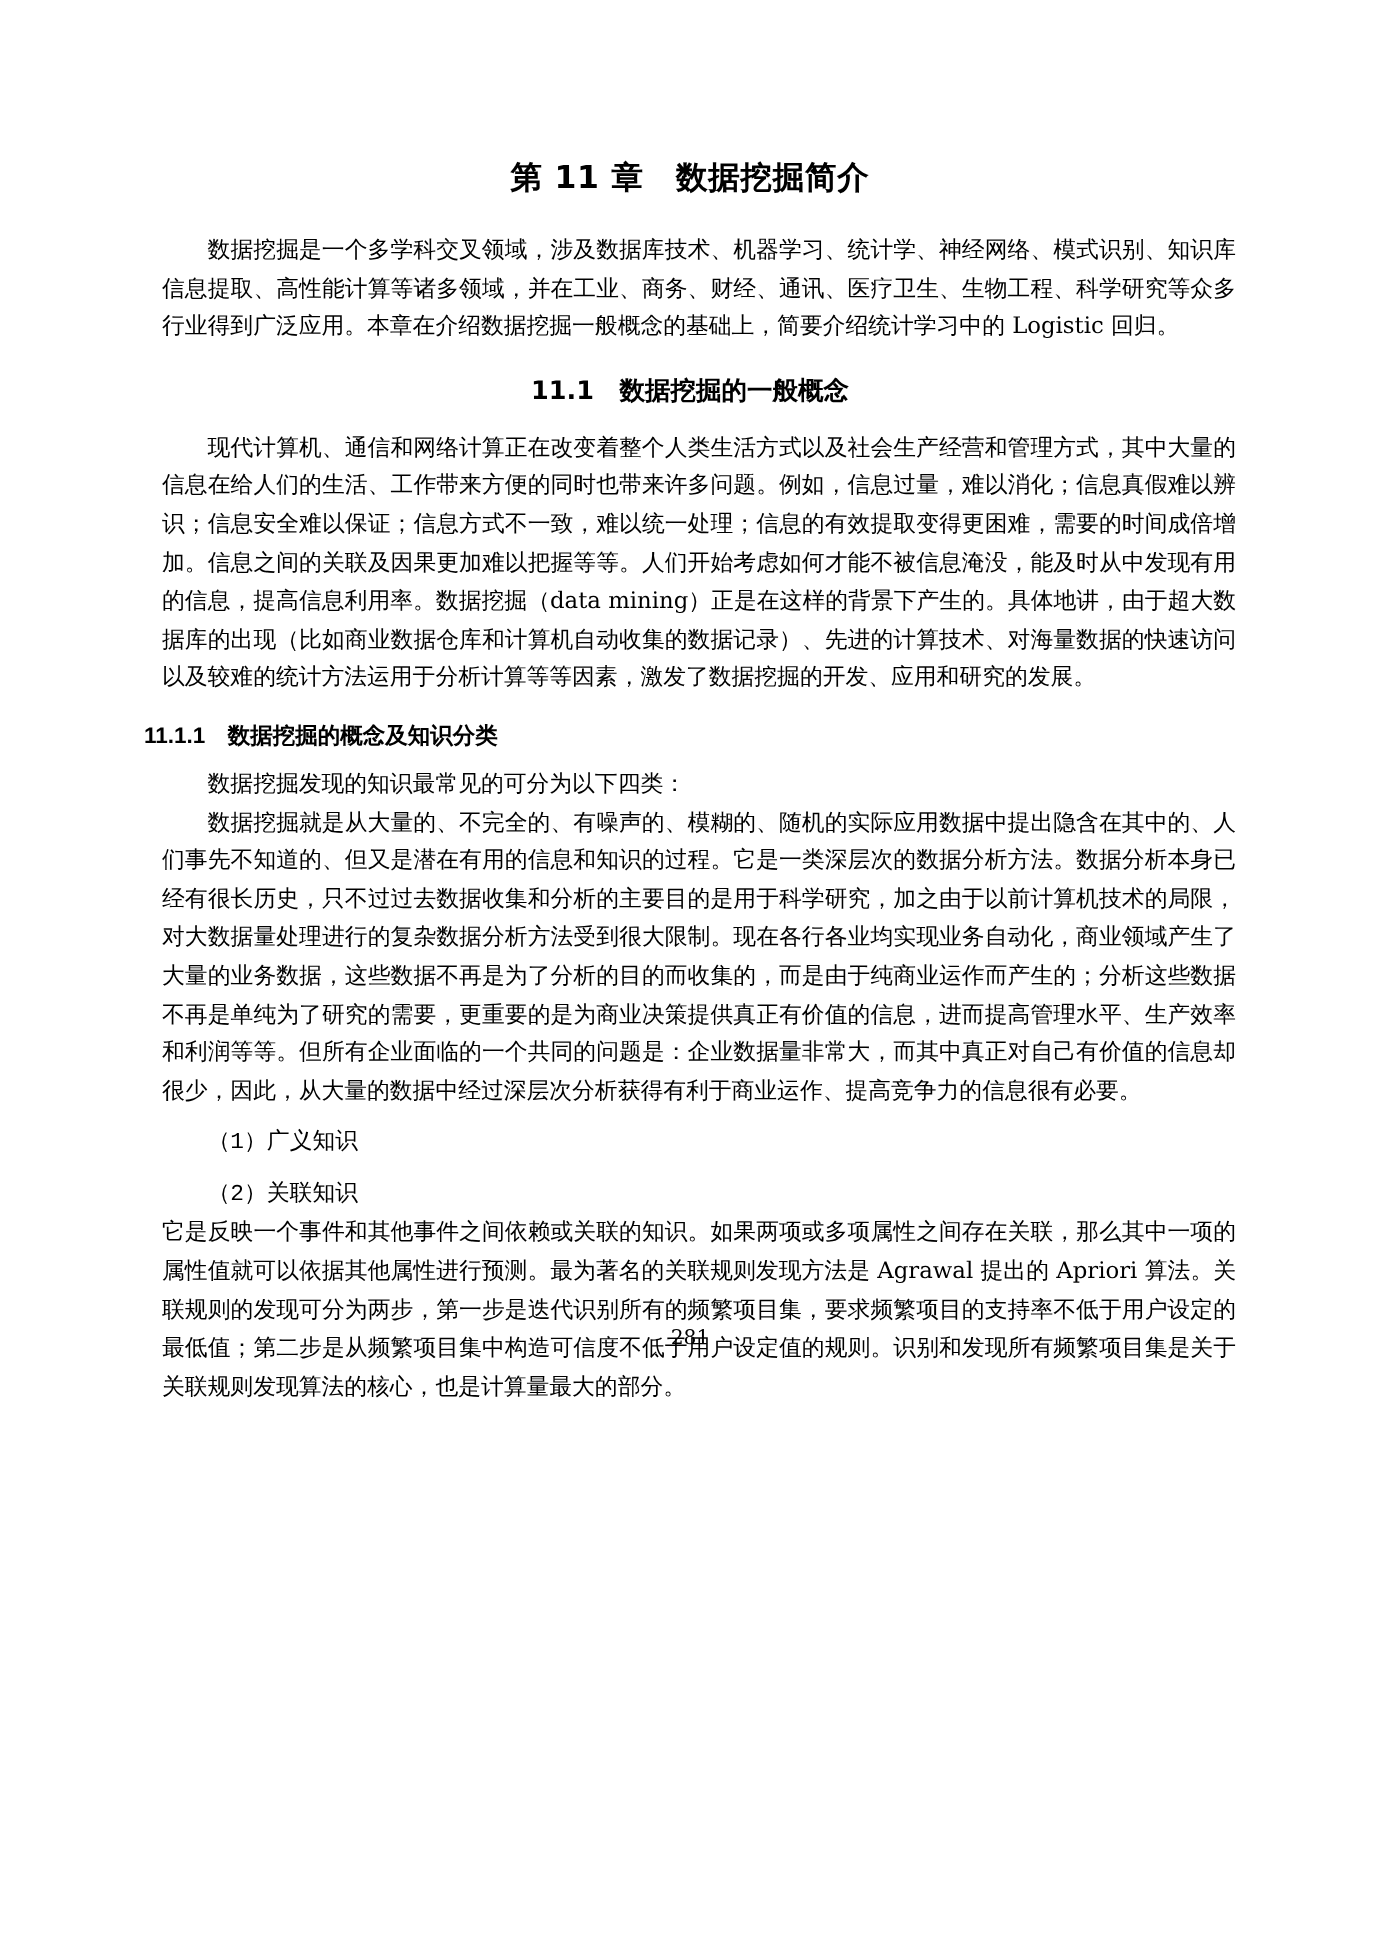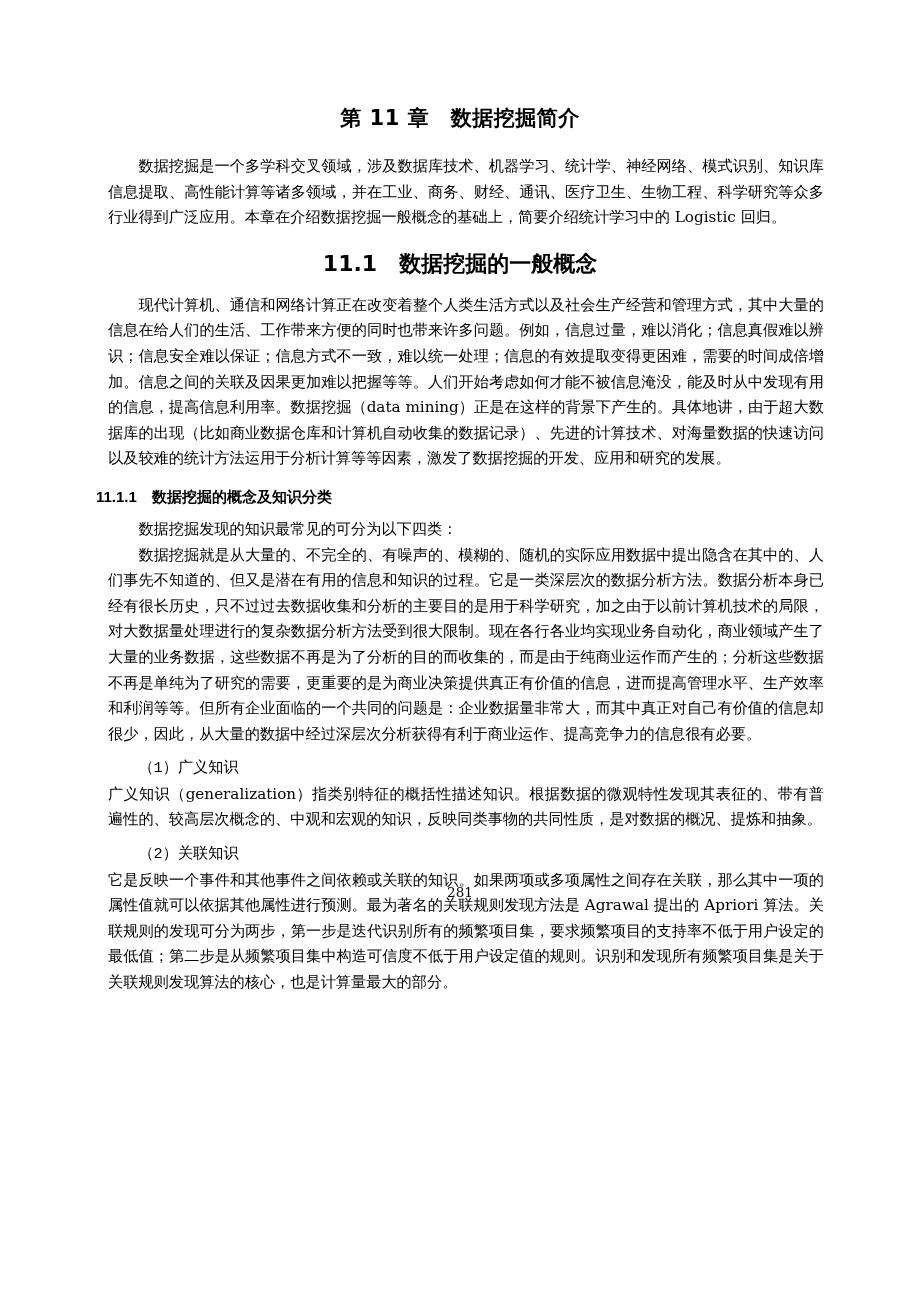--- a/index.html
+++ b/index.html
@@ -24,21 +24,21 @@
   .chapter-title {
     text-align: center;
     font-size: 21px;
     font-weight: bold;
     letter-spacing: 0.5px;
     margin: 0 0 22px 0;
     font-family: "DejaVu Sans", "Liberation Sans", sans-serif;
   }
   .section-title {
     text-align: center;
-    font-size: 22px;
+    font-size: 17px;
     font-weight: bold;
     margin: 18px 0 14px 0;
     font-family: "DejaVu Sans", "Liberation Sans", sans-serif;
   }
   .subsection-title {
     font-size: 15px;
     font-weight: bold;
     margin: 16px 0 10px 0;
     font-family: Liberation Sans, sans-serif;
     text-align: left;
@@ -102,21 +102,20 @@
 
   <h3 class="subsection-title">11.1.1　数据挖掘的概念及知识分类</h3>
 
   <p class="body">数据挖掘发现的知识最常见的可分为以下四类：</p>
 
   <p class="body">数据挖掘就是从大量的、不完全的、有噪声的、模糊的、随机的实际应用数据中提出隐含在其中的、人们事先不知道的、但又是潜在有用的信息和知识的过程。它是一类深层次的数据分析方法。数据分析本身已经有很长历史，只不过过去数据收集和分析的主要目的是用于科学研究，加之由于以前计算机技术的局限，对大数据量处理进行的复杂数据分析方法受到很大限制。现在各行各业均实现业务自动化，商业领域产生了大量的业务数据，这些数据不再是为了分析的目的而收集的，而是由于纯商业运作而产生的；分析这些数据不再是单纯为了研究的需要，更重要的是为商业决策提供真正有价值的信息，进而提高管理水平、生产效率和利润等等。但所有企业面临的一个共同的问题是：企业数据量非常大，而其中真正对自己有价值的信息却很少，因此，从大量的数据中经过深层次分析获得有利于商业运作、提高竞争力的信息很有必要。</p>
 
   <div class="gap"></div>
 
   <p class="body tight">（1）广义知识</p>
-  <p class="body noindent">广义知识（generalization）指类别特征的概括性描述知识。根据数据的微观特性发现其表征的、带有普遍性的、较高层次概念的、中观和宏观的知识，反映同类事物的共同性质，是对数据的概况、提炼和抽象。</p>
 
   <div class="gap"></div>
 
   <p class="body tight">（2）关联知识</p>
   <p class="body noindent">它是反映一个事件和其他事件之间依赖或关联的知识。如果两项或多项属性之间存在关联，那么其中一项的属性值就可以依据其他属性进行预测。最为著名的关联规则发现方法是 Agrawal 提出的 Apriori 算法。关联规则的发现可分为两步，第一步是迭代识别所有的频繁项目集，要求频繁项目的支持率不低于用户设定的最低值；第二步是从频繁项目集中构造可信度不低于用户设定值的规则。识别和发现所有频繁项目集是关于关联规则发现算法的核心，也是计算量最大的部分。</p>
 
   <div class="page-number">281</div>
 </div>
 
 </body></html>

